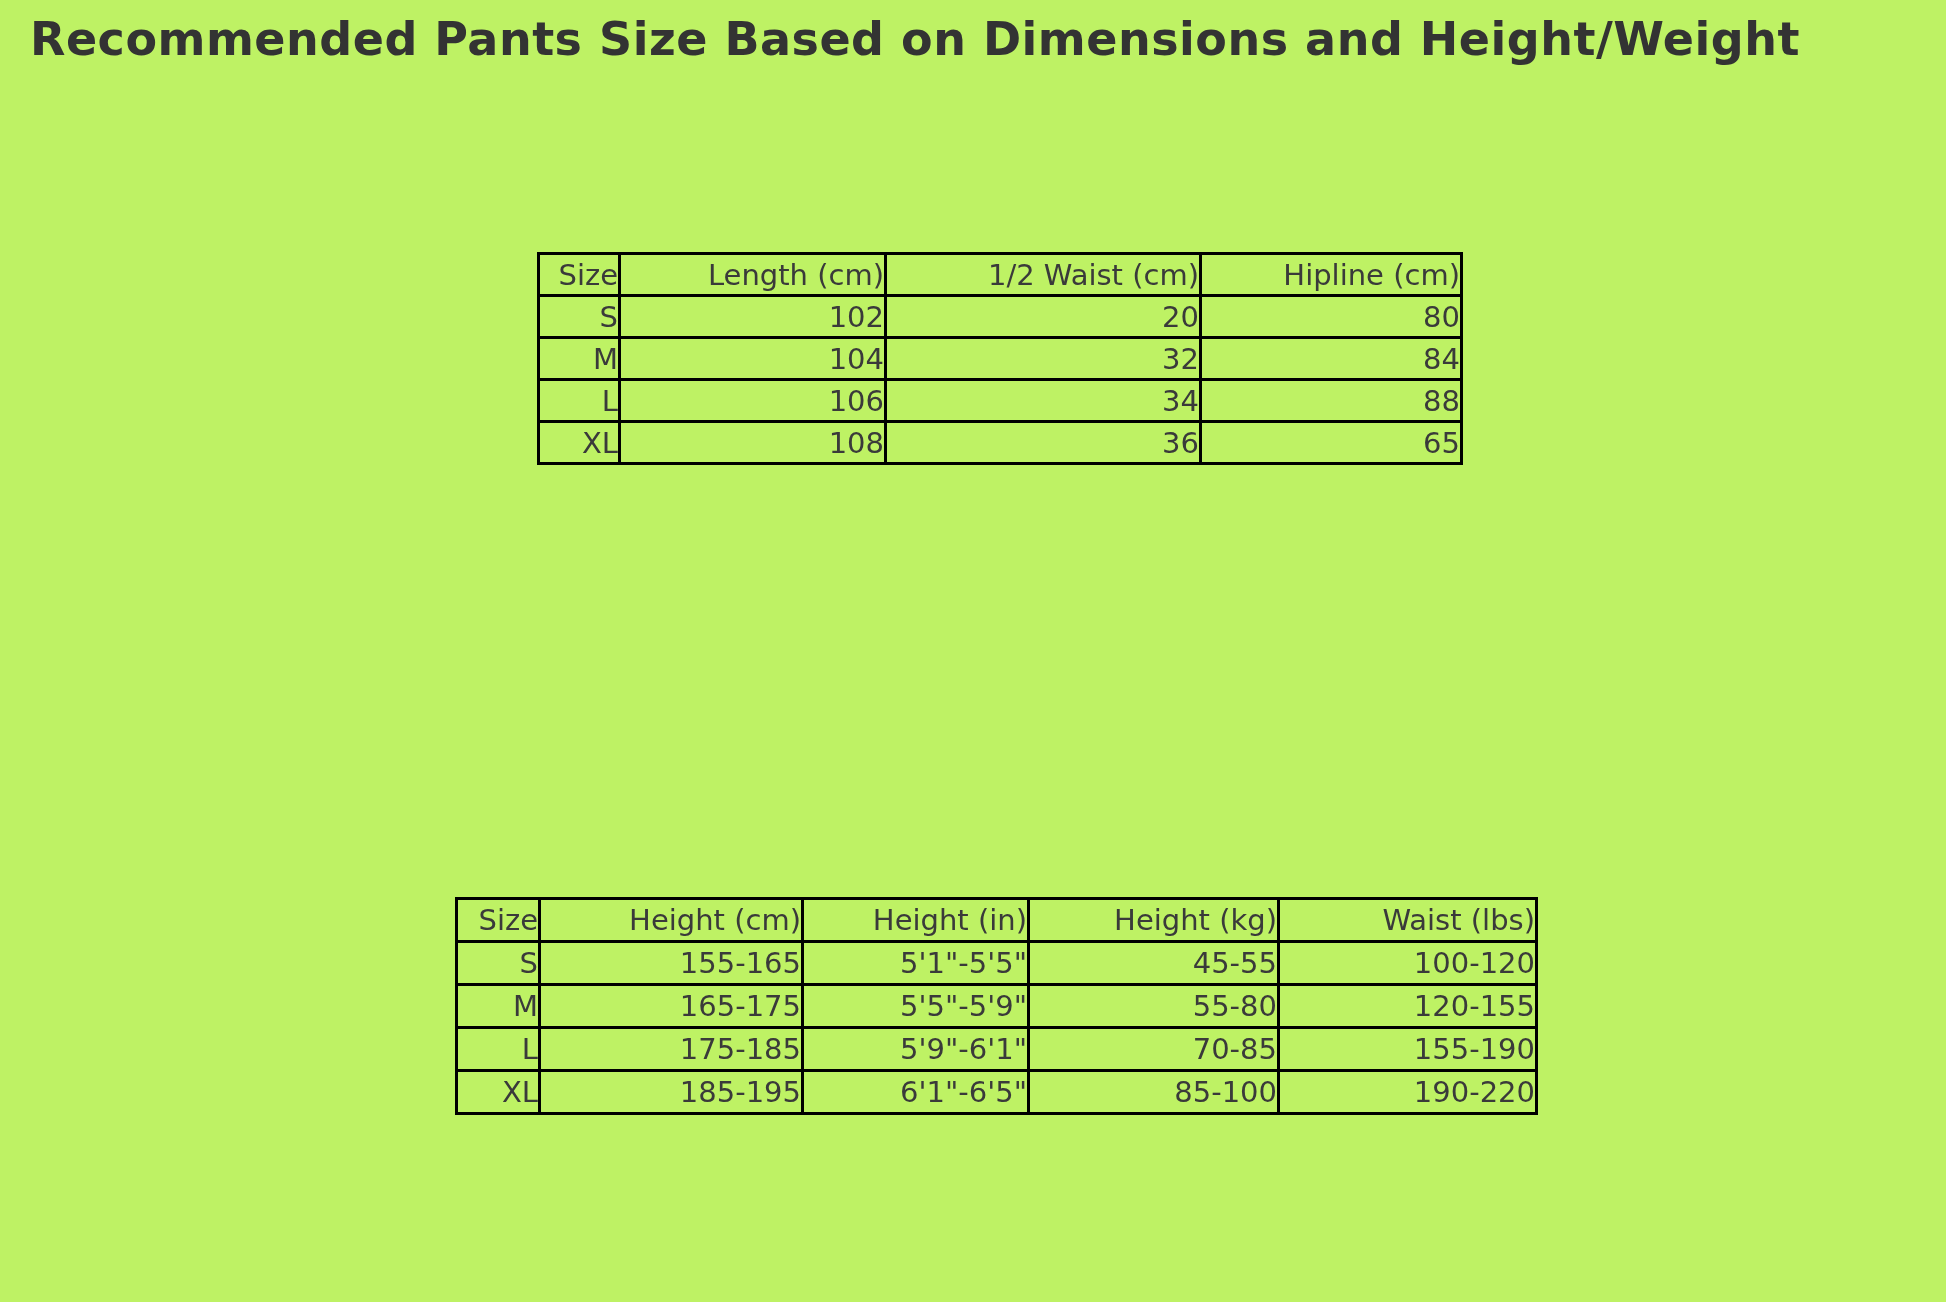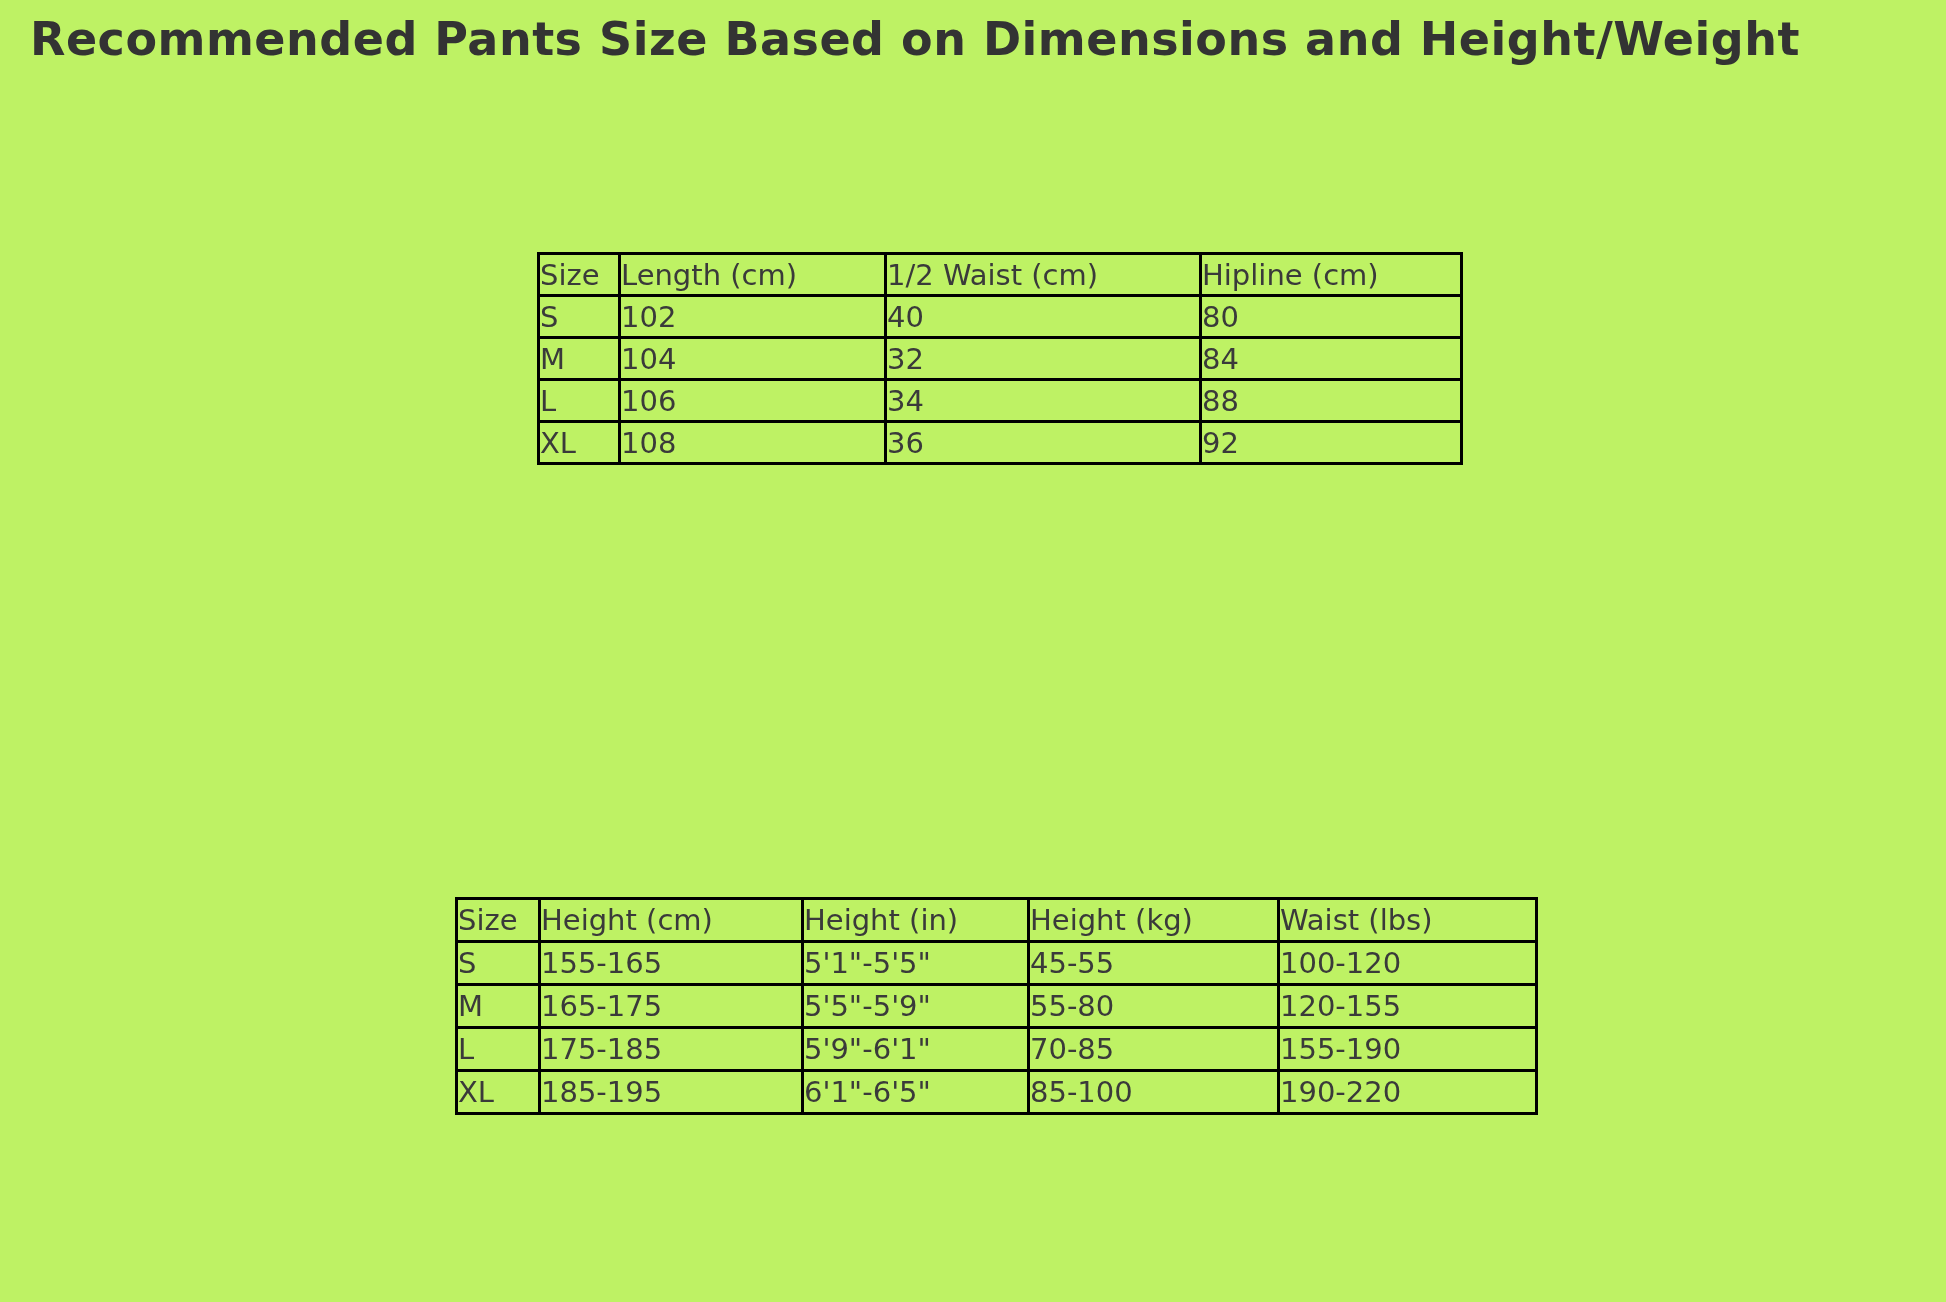--- a/index.html
+++ b/index.html
@@ -25,21 +25,21 @@
     color: #333333;
     white-space: nowrap;
     letter-spacing: 0.5px;
   }
   table.tbl {
     position: absolute;
     border-collapse: collapse;
     table-layout: fixed;
     color: #3a3a3a;
     font-size: 29px;
-    text-align: left;
+    text-align: right;
   }
   table.tbl th,
   table.tbl td {
     border: 3px solid #000000;
     font-weight: normal;
     padding: 0;
     overflow: hidden;
     white-space: nowrap;
     vertical-align: middle;
   }
@@ -81,40 +81,40 @@
         <th>Size</th>
         <th>Length (cm)</th>
         <th>1/2 Waist (cm)</th>
         <th>Hipline (cm)</th>
       </tr>
     </thead>
     <tbody>
       <tr>
         <td>S</td>
         <td>102</td>
-        <td>40</td>
+        <td>20</td>
         <td>80</td>
       </tr>
       <tr>
         <td>M</td>
         <td>104</td>
         <td>32</td>
         <td>84</td>
       </tr>
       <tr>
         <td>L</td>
         <td>106</td>
         <td>34</td>
         <td>88</td>
       </tr>
       <tr>
         <td>XL</td>
         <td>108</td>
         <td>36</td>
-        <td>92</td>
+        <td>65</td>
       </tr>
     </tbody>
   </table>
 
   <table class="tbl tbl-heightweight">
     <colgroup>
       <col style="width:83px">
       <col style="width:263px">
       <col style="width:226px">
       <col style="width:250px">

